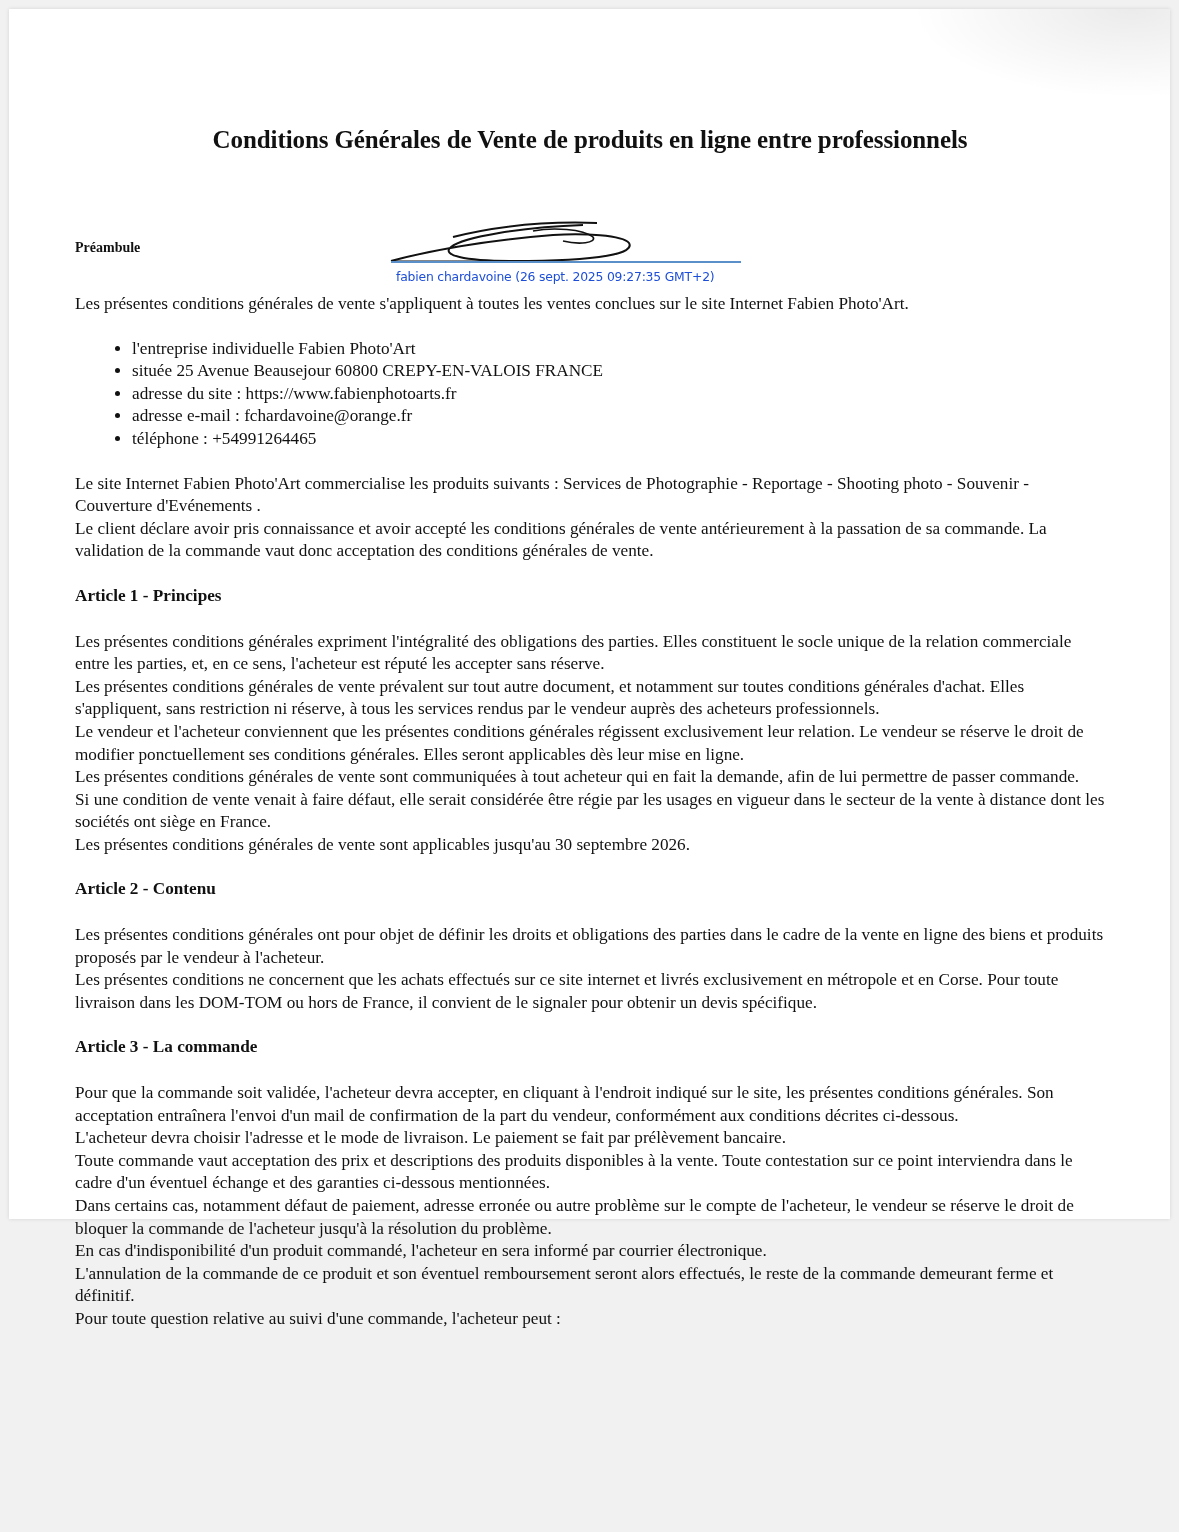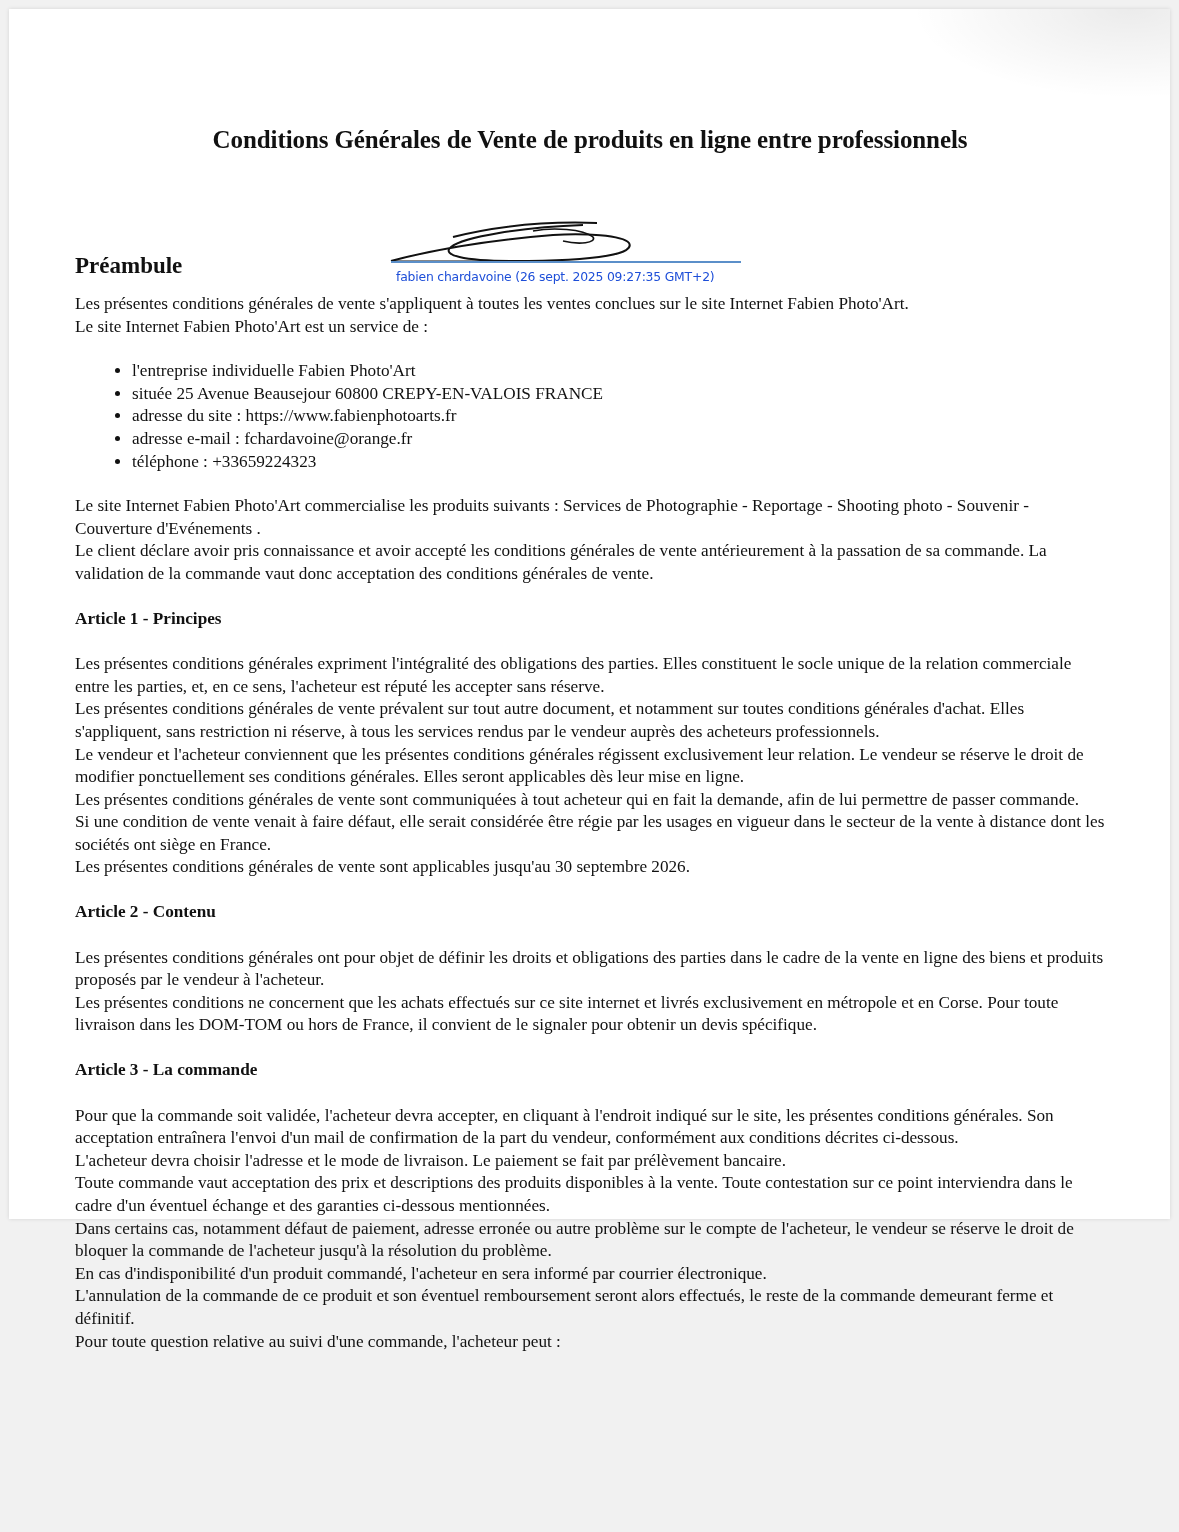--- a/index.html
+++ b/index.html
@@ -49,23 +49,23 @@
       line-height: 30px;
       letter-spacing: -0.1px;
     }
     .preamble-row {
       position: relative;
       height: 104px;
     }
     .preamble-heading {
       position: absolute;
       left: 0;
-      top: 100px;
+      top: 82px;
       font-weight: bold;
-      font-size: 23px;
+      font-size: 14px;
       text-align: right;
     }
     .signature {
       position: absolute;
       left: 308px;
       top: 62px;
       width: 360px;
       height: 70px;
     }
     .signature svg {
@@ -133,28 +133,27 @@
           <path d="M150 14 C 170 10, 200 12, 210 20 C 214 26, 196 28, 180 24" fill="none" stroke="#111" stroke-width="1.6"></path>
           <path d="M8 44 L 140 44" fill="none" stroke="#111" stroke-width="1.2"></path>
         </svg>
         <div class="sig-line"></div>
         <div class="sig-caption">fabien chardavoine (26 sept. 2025 09:27:35 GMT+2)</div>
       </div>
     </div>
 
     <div class="section intro">
       <p>Les présentes conditions générales de vente s'appliquent à toutes les ventes conclues sur le site Internet Fabien Photo'Art.</p>
-      <p>Le site Internet Fabien Photo'Art est un service de :</p>
 
       <ul class="info-list">
         <li>l'entreprise individuelle Fabien Photo'Art</li>
         <li>située 25 Avenue Beausejour 60800 CREPY-EN-VALOIS FRANCE</li>
         <li>adresse du site : https://www.fabienphotoarts.fr</li>
         <li>adresse e-mail : fchardavoine@orange.fr</li>
-        <li>téléphone : +33659224323</li>
+        <li>téléphone : +54991264465</li>
       </ul>
 
       <p>Le site Internet Fabien Photo'Art commercialise les produits suivants : Services de Photographie - Reportage - Shooting photo - Souvenir - Couverture d'Evénements .</p>
       <p>Le client déclare avoir pris connaissance et avoir accepté les conditions générales de vente antérieurement à la passation de sa commande. La validation de la commande vaut donc acceptation des conditions générales de vente.</p>
     </div>
 
     <div class="section">
       <div class="article-heading">Article 1 - Principes</div>
       <p>Les présentes conditions générales expriment l'intégralité des obligations des parties. Elles constituent le socle unique de la relation commerciale entre les parties, et, en ce sens, l'acheteur est réputé les accepter sans réserve.</p>
       <p>Les présentes conditions générales de vente prévalent sur tout autre document, et notamment sur toutes conditions générales d'achat. Elles s'appliquent, sans restriction ni réserve, à tous les services rendus par le vendeur auprès des acheteurs professionnels.</p>

